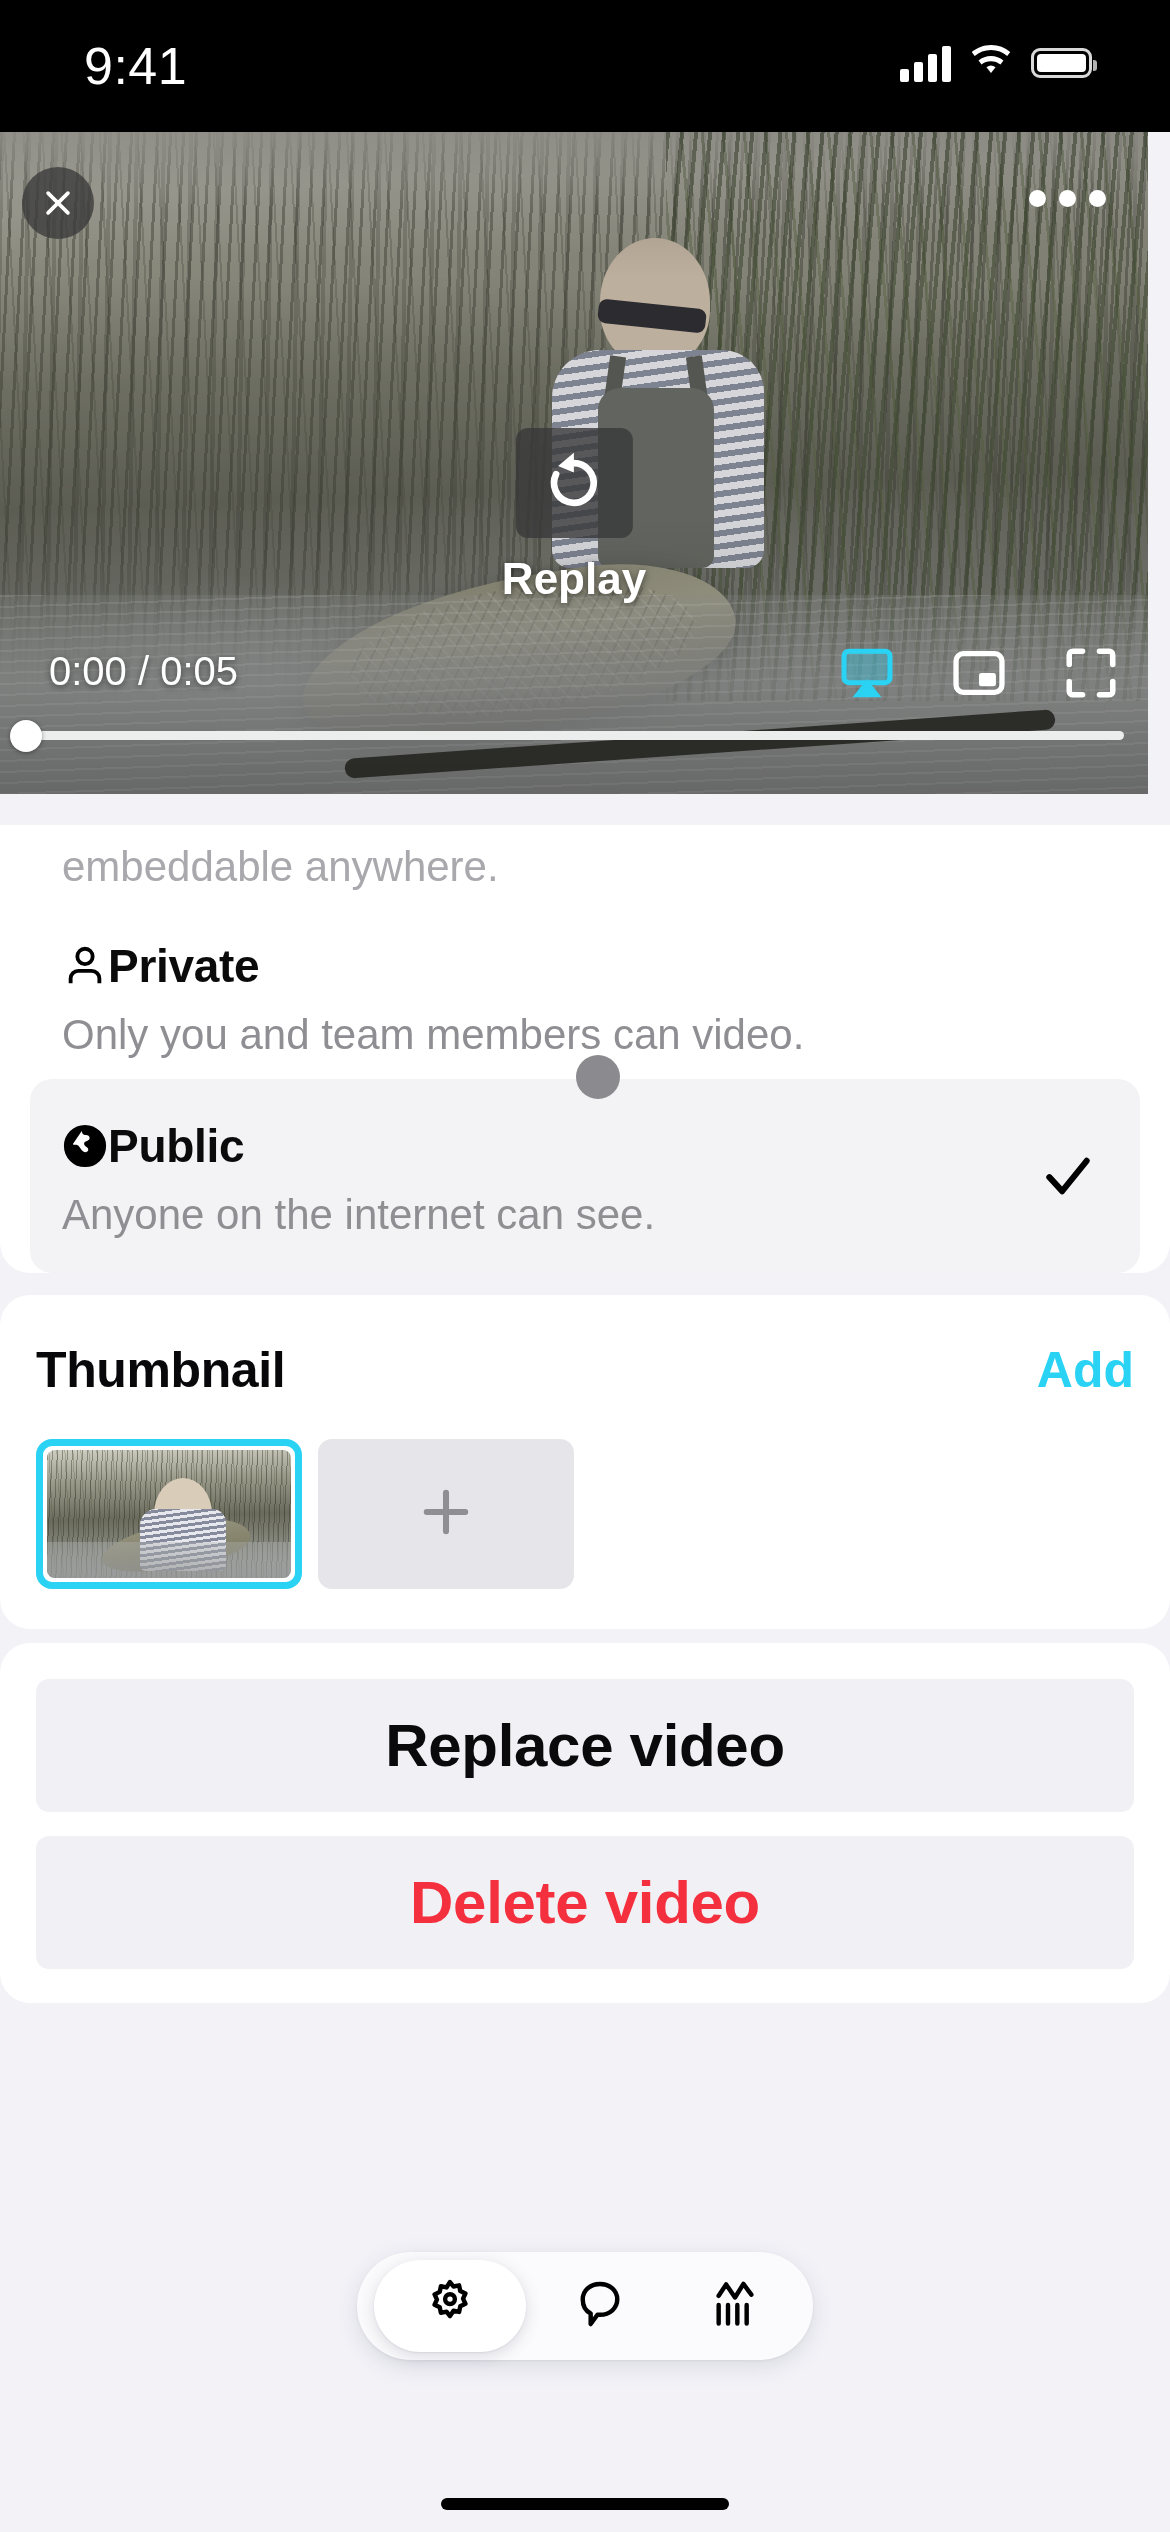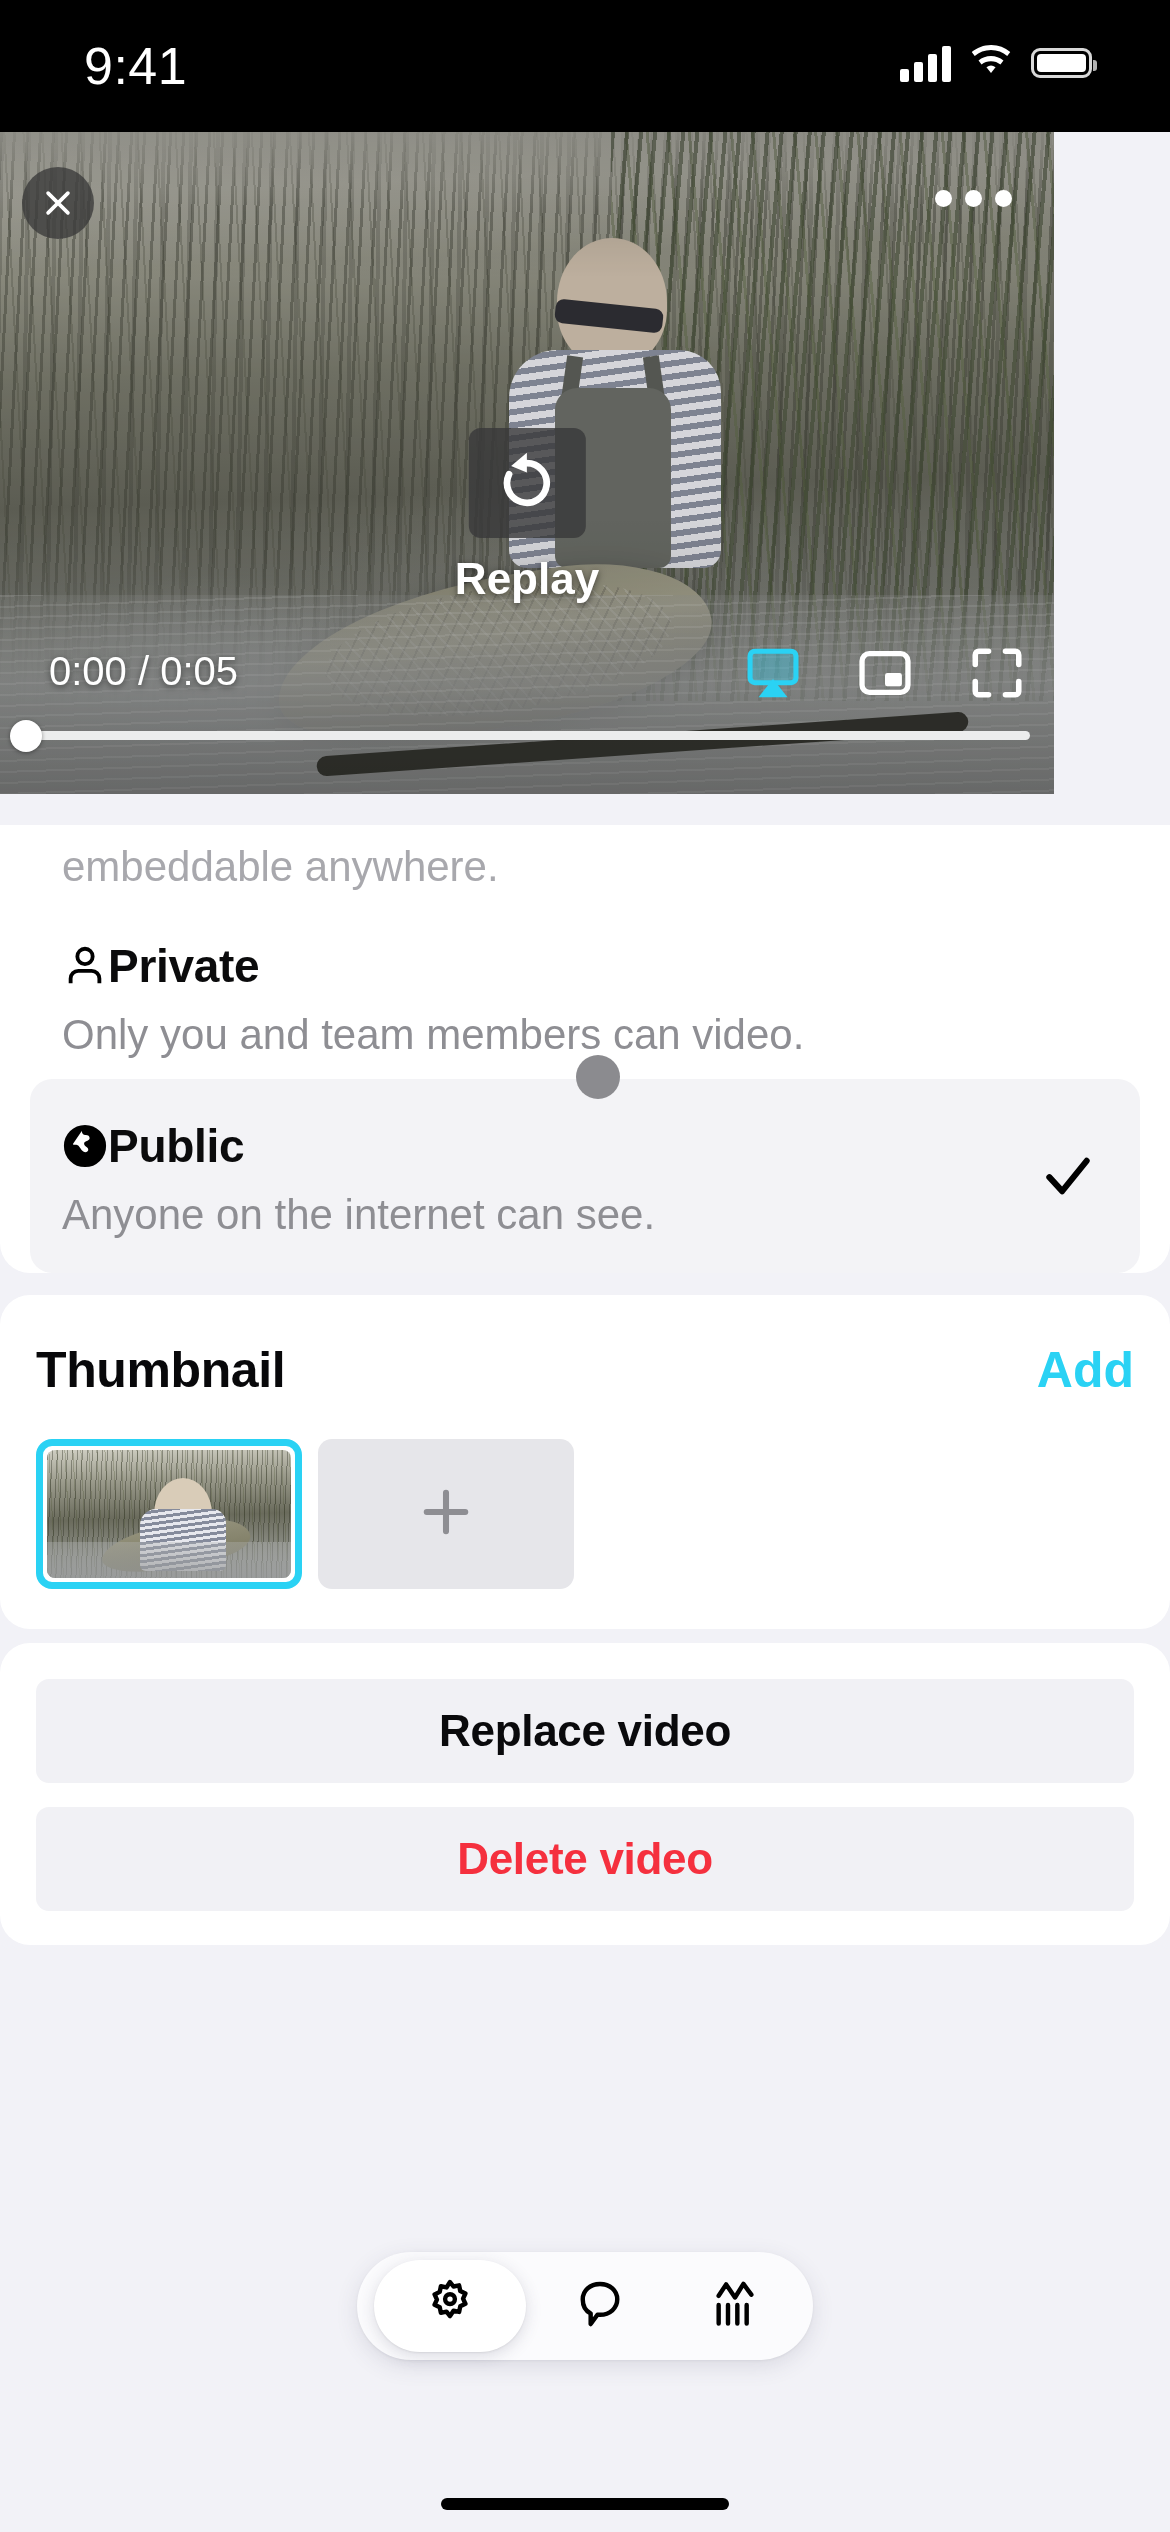--- a/index.html
+++ b/index.html
@@ -45,21 +45,21 @@
   .batt::after {
     content:""; position:absolute; right:-8px; top:9px;
     width:4px; height:11px; background:rgba(255,255,255,.7);
     border-radius:0 3px 3px 0;
   }
   .batt i { display:block; width:100%; height:100%; background:#fff; border-radius:4px; }
 
   
   .player {
     position:absolute; top:132px; left:0;
-    width:1054px; height:662px;
+    width:1148px; height:662px;
     overflow:hidden;
     background:#ec4899;
   }
   .vidbg {
     position:absolute; inset:0;
     background:
       radial-gradient(ellipse 300px 200px at 20% 88%, rgba(150,155,158,.55), transparent 70%),
       radial-gradient(ellipse 420px 260px at 55% 78%, rgba(122,124,118,.5), transparent 72%),
       linear-gradient(178deg, #c9c8bc 0%, #b9b8ab 9%, #8d8d7e 20%, #6c6d5e 36%, #55564a 54%, #6f7168 70%, #8b8d86 83%, #9a9c96 100%);
   }
@@ -281,23 +281,23 @@
   .thumbadd {
     width:256px; height:150px; border-radius:14px;
     background:#e6e6ea;
     display:flex; align-items:center; justify-content:center;
   }
   .thumbadd svg { width:66px; height:66px; }
 
   
   .actcard { padding:36px 36px 34px 36px; }
   .actbtn {
-    height:104px; border-radius:13px; background:#f1f1f5;
+    height:133px; border-radius:13px; background:#f1f1f5;
     display:flex; align-items:center; justify-content:center;
-    font-size:44px; font-weight:700; color:#0a0a0c;
+    font-size:60px; font-weight:700; color:#0a0a0c;
     letter-spacing:-0.3px;
   }
   .actbtn.danger { color:#f5303e; margin-top:24px; }
 
   
   .tabbar {
     position:absolute; left:50%; transform:translateX(-50%);
     bottom:172px;
     width:456px; height:108px;
     background:#fbfbfd;

